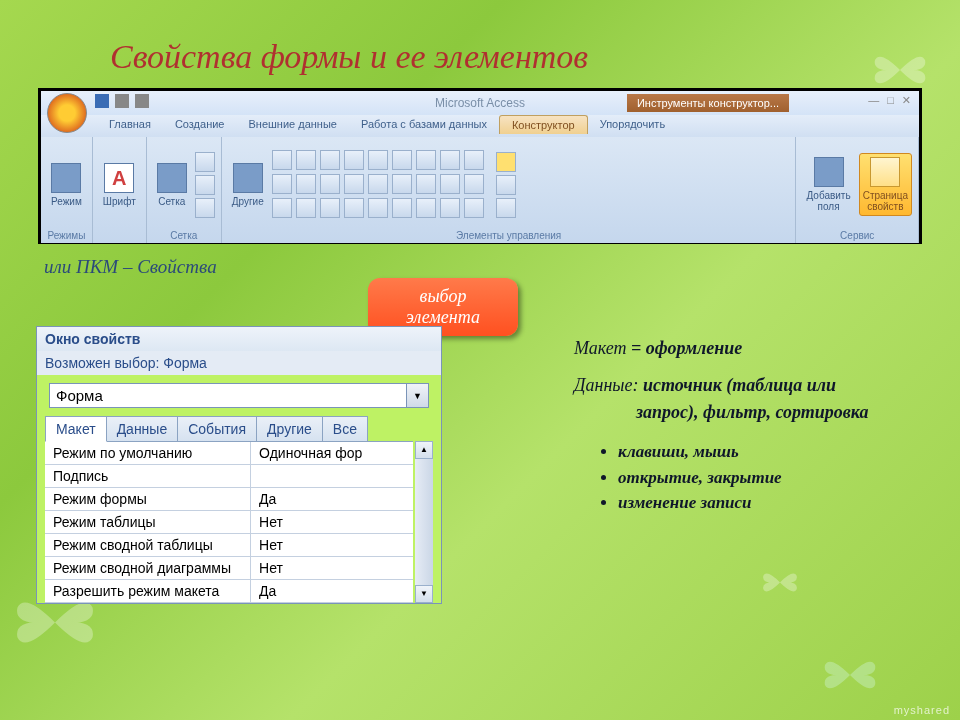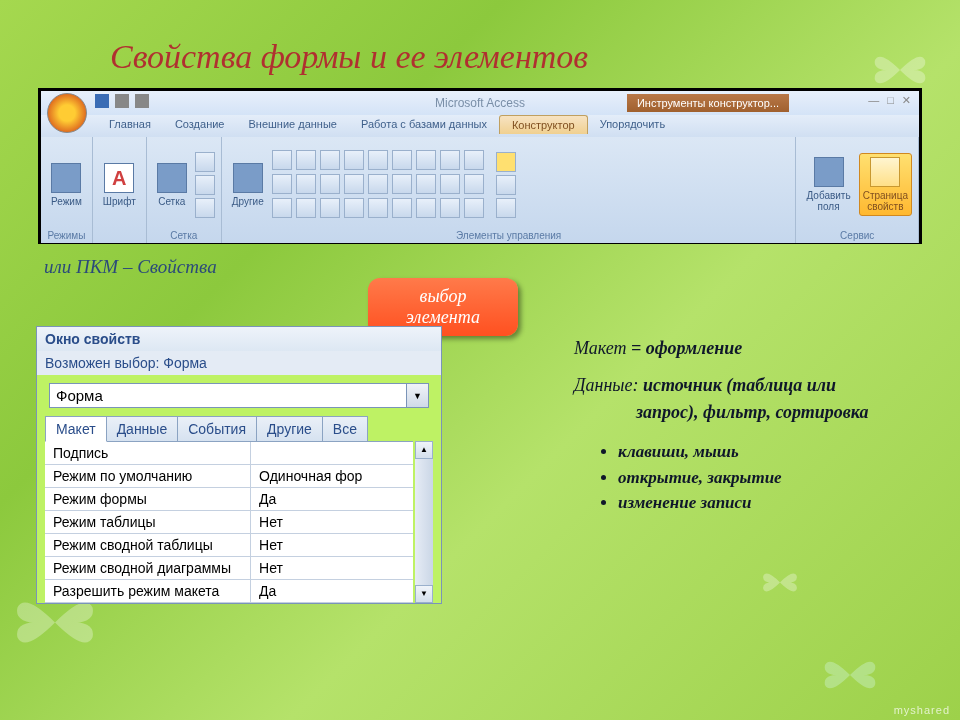--- a/index.html
+++ b/index.html
@@ -511,26 +511,26 @@
   <div class="props-tabs">
     <div class="ptab active">Макет</div>
     <div class="ptab">Данные</div>
     <div class="ptab">События</div>
     <div class="ptab">Другие</div>
     <div class="ptab">Все</div>
   </div>
   <div style="position:relative">
     <div class="props-grid" style="margin-right:28px">
       <div class="prow">
+          <div class="pcell-l">Режим по умолчанию</div>
+          <div class="pcell-r">Одиночная фор</div>
+        </div>
+      <div class="prow">
           <div class="pcell-l">Подпись</div>
           <div class="pcell-r"></div>
-        </div>
-      <div class="prow">
-          <div class="pcell-l">Режим по умолчанию</div>
-          <div class="pcell-r">Одиночная фор</div>
         </div>
       <div class="prow">
           <div class="pcell-l">Режим формы</div>
           <div class="pcell-r">Да</div>
         </div>
       <div class="prow">
           <div class="pcell-l">Режим таблицы</div>
           <div class="pcell-r">Нет</div>
         </div>
       <div class="prow">

